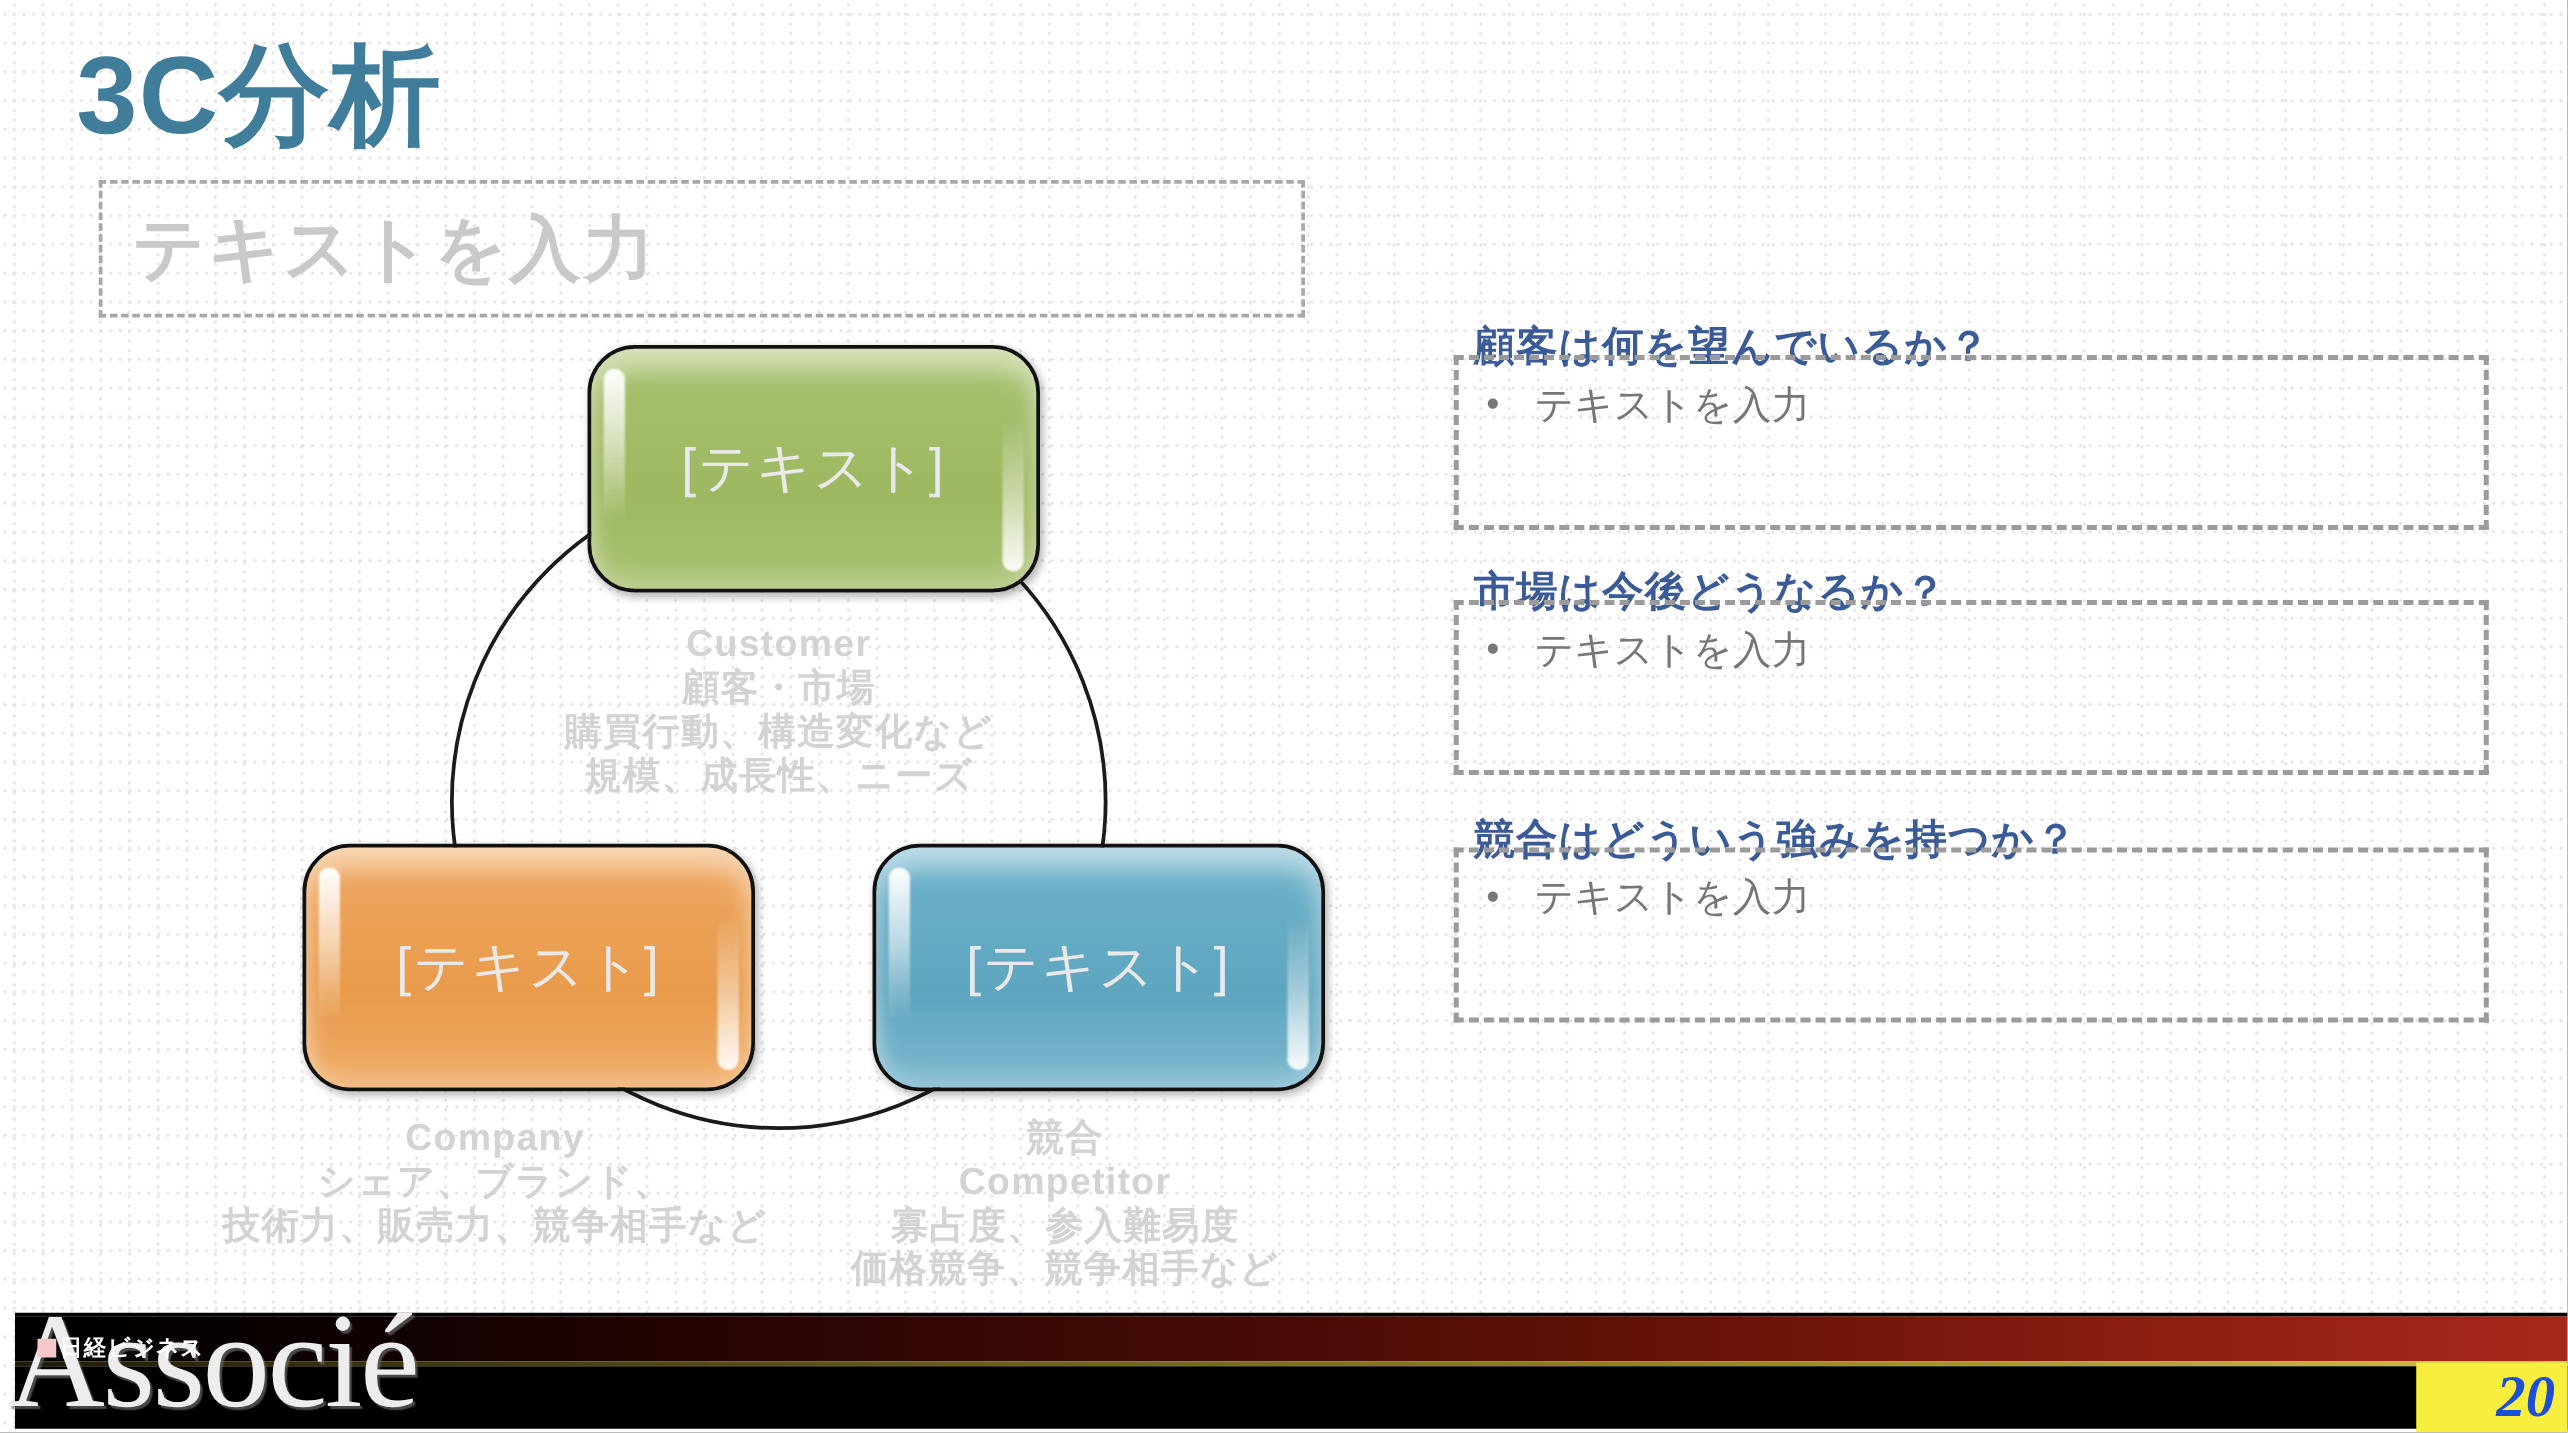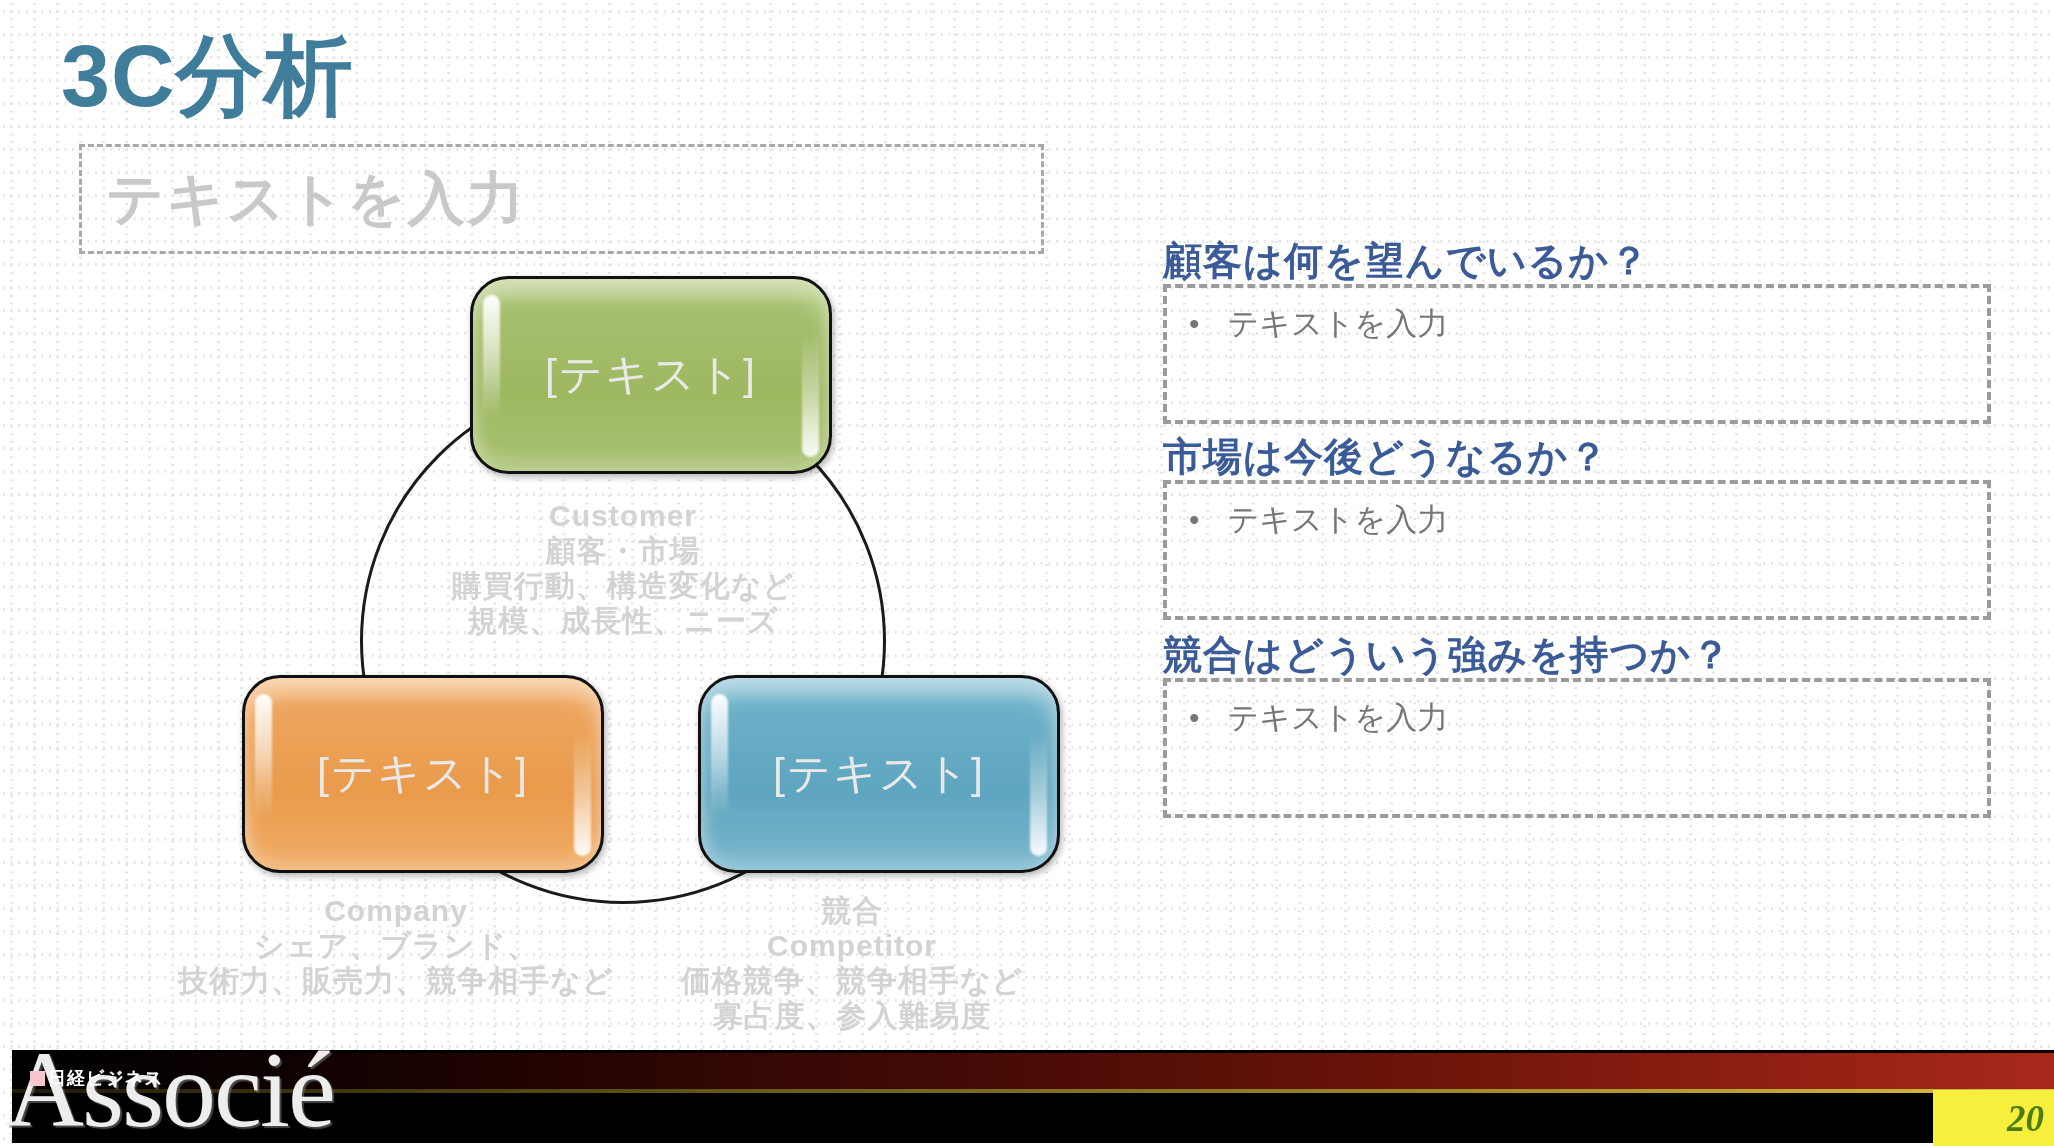--- a/index.html
+++ b/index.html
@@ -56,22 +56,22 @@
     background:linear-gradient(180deg,#90c4d7 0%,#6cb0c8 14%,#5ea5bf 60%,#7cb8ce 100%);}
   .caption{
     position:absolute;width:560px;text-align:center;
     font-size:30px;font-weight:800;color:#d3d3d3;line-height:35px;letter-spacing:1px;
   }
   .cap-customer{left:343px;top:498px;}
   .cap-company{left:116px;top:893px;}
   .cap-competitor{left:572px;top:893px;}
   
   .q-heading{
-    position:absolute;left:1163px;margin:0;width:830px;
-    font-size:39px;font-weight:800;color:#3a5a98;line-height:46px;letter-spacing:1px;
+    position:absolute;left:1163px;margin:16px;width:830px;
+    font-size:33px;font-weight:800;color:#3a5a98;line-height:46px;letter-spacing:1px;
   }
   .q-box{
     position:absolute;left:1163px;width:828px;height:140px;
     border:4px dashed #9b9b9b;box-sizing:border-box;
   }
   .q1-h{top:238px;} .q1-b{top:284px;}
   .q2-h{top:434px;} .q2-b{top:480px;}
   .q3-h{top:632px;} .q3-b{top:678px;}
   .bullet-row{display:flex;align-items:flex-start;padding:16px 0 0 22px;}
   .bullet-dot{font-size:30px;color:#767676;line-height:40px;}
@@ -95,21 +95,21 @@
   .brand-tagrow{position:absolute;left:30px;top:16px;display:flex;align-items:center;}
   .brand-square{width:15px;height:15px;background:#f6c7cb;display:inline-block;}
   .brand-tag{font-size:18px;font-weight:700;color:#ffffff;padding-left:3px;letter-spacing:1px;}
   .page-box{
     position:absolute;right:0;top:40px;width:133px;height:56px;background:#f7ee3d;
     display:flex;align-items:center;justify-content:flex-end;box-sizing:border-box;
     padding-right:22px;
   }
   .page-num{
     font-family:"Liberation Serif", serif;font-style:italic;font-weight:600;
-    font-size:37px;color:#4d7c0f;line-height:1;
+    font-size:47px;color:#1d4ed8;line-height:1;
   }
 </style>
 </head>
 <body>
 
 <div class="slide">
 
   <h1 class="title">3C分析</h1>
 
   <div class="title-ph">
@@ -136,22 +136,22 @@
       <div>規模、成長性、ニーズ</div>
     </div>
     <div class="caption cap-company">
       <div>Company</div>
       <div>シェア、ブランド、</div>
       <div>技術力、販売力、競争相手など</div>
     </div>
     <div class="caption cap-competitor">
       <div>競合</div>
       <div>Competitor</div>
+      <div>寡占度、参入難易度</div>
       <div>価格競争、競争相手など</div>
-      <div>寡占度、参入難易度</div>
     </div>
   </div>
 
   <h2 class="q-heading q1-h">顧客は何を望んでいるか？</h2>
   <div class="q-box q1-b">
     <div class="bullet-row">
       <span class="bullet-dot">•</span>
       <span class="bullet-text">テキストを入力</span>
     </div>
   </div>

